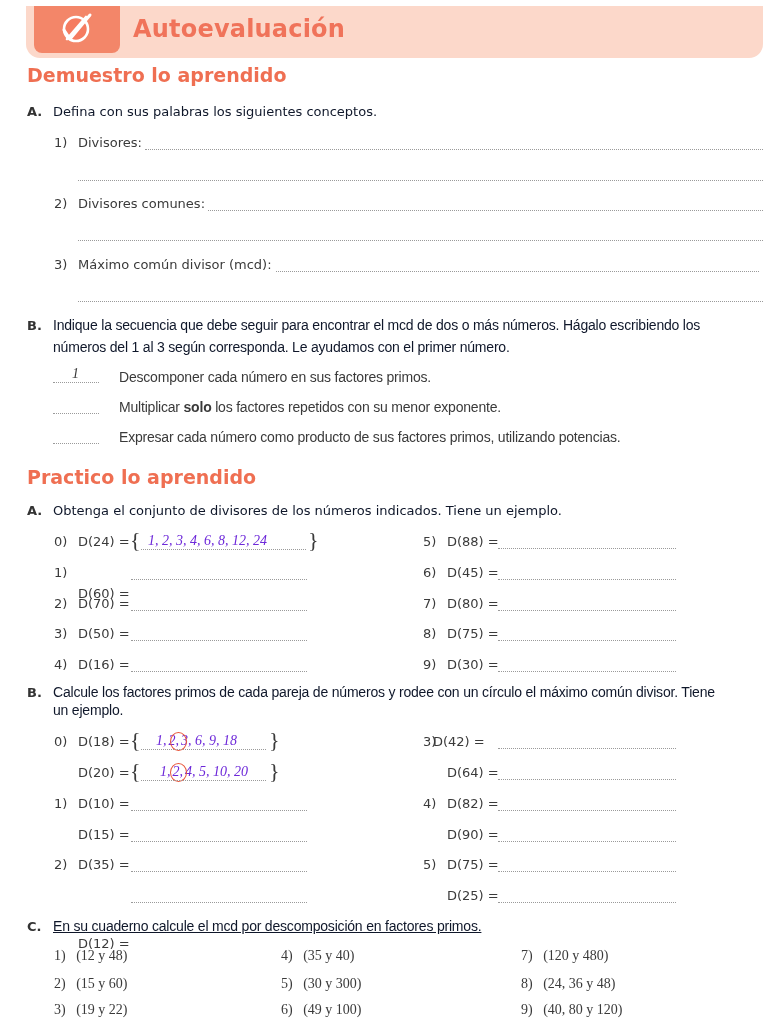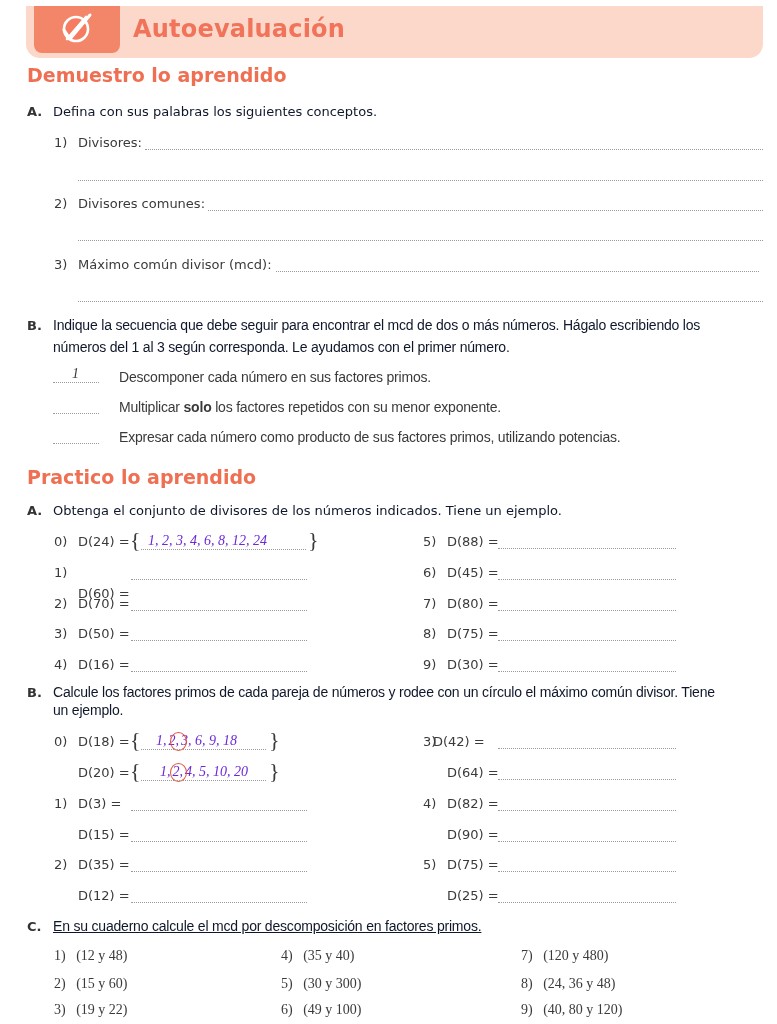--- a/index.html
+++ b/index.html
@@ -136,31 +136,31 @@
 <div class="brace" style="left:269px; top:729px;">}</div>
 
 <div class="item-label" style="left:78px; top:765px;">D(20) =</div>
 <div class="brace" style="left:130px; top:760px;">{</div>
 <div class="answer" style="left:160px; top:764px;"><span>1,</span><span style="margin:0 2px;">2,</span><span>4, 5, 10, 20</span></div>
 <div class="circle" style="left:170px; top:763px;"></div>
 <div class="dotline" style="left:141px; width:125px; top:780px;"></div>
 <div class="brace" style="left:269px; top:760px;">}</div>
 
 <div class="item-num" style="left:54px; top:796px;">1)</div>
-<div class="item-label" style="left:78px; top:796px;">D(3) =</div>
+<div class="item-label" style="left:78px; top:796px;">D(10) =</div>
 <div class="dotline" style="left:131px; width:176px; top:810px;"></div>
 
 <div class="item-label" style="left:78px; top:827px;">D(15) =</div>
 <div class="dotline" style="left:131px; width:176px; top:841px;"></div>
 
 <div class="item-num" style="left:54px; top:857px;">2)</div>
 <div class="item-label" style="left:78px; top:857px;">D(35) =</div>
 <div class="dotline" style="left:131px; width:176px; top:871px;"></div>
 
-<div class="item-label" style="left:78px; top:888px;">D(12) =</div>
+<div class="item-label" style="left:78px; top:936px;">D(12) =</div>
 <div class="dotline" style="left:131px; width:176px; top:902px;"></div>
 
 <div class="item-num" style="left:423px; top:734px;">3)</div>
 <div class="item-label" style="left:433px; top:734px;">D(42) =</div>
 <div class="dotline" style="left:498px; width:178px; top:748px;"></div>
 
 <div class="item-label" style="left:447px; top:765px;">D(64) =</div>
 <div class="dotline" style="left:498px; width:178px; top:779px;"></div>
 
 <div class="item-num" style="left:423px; top:796px;">4)</div>

